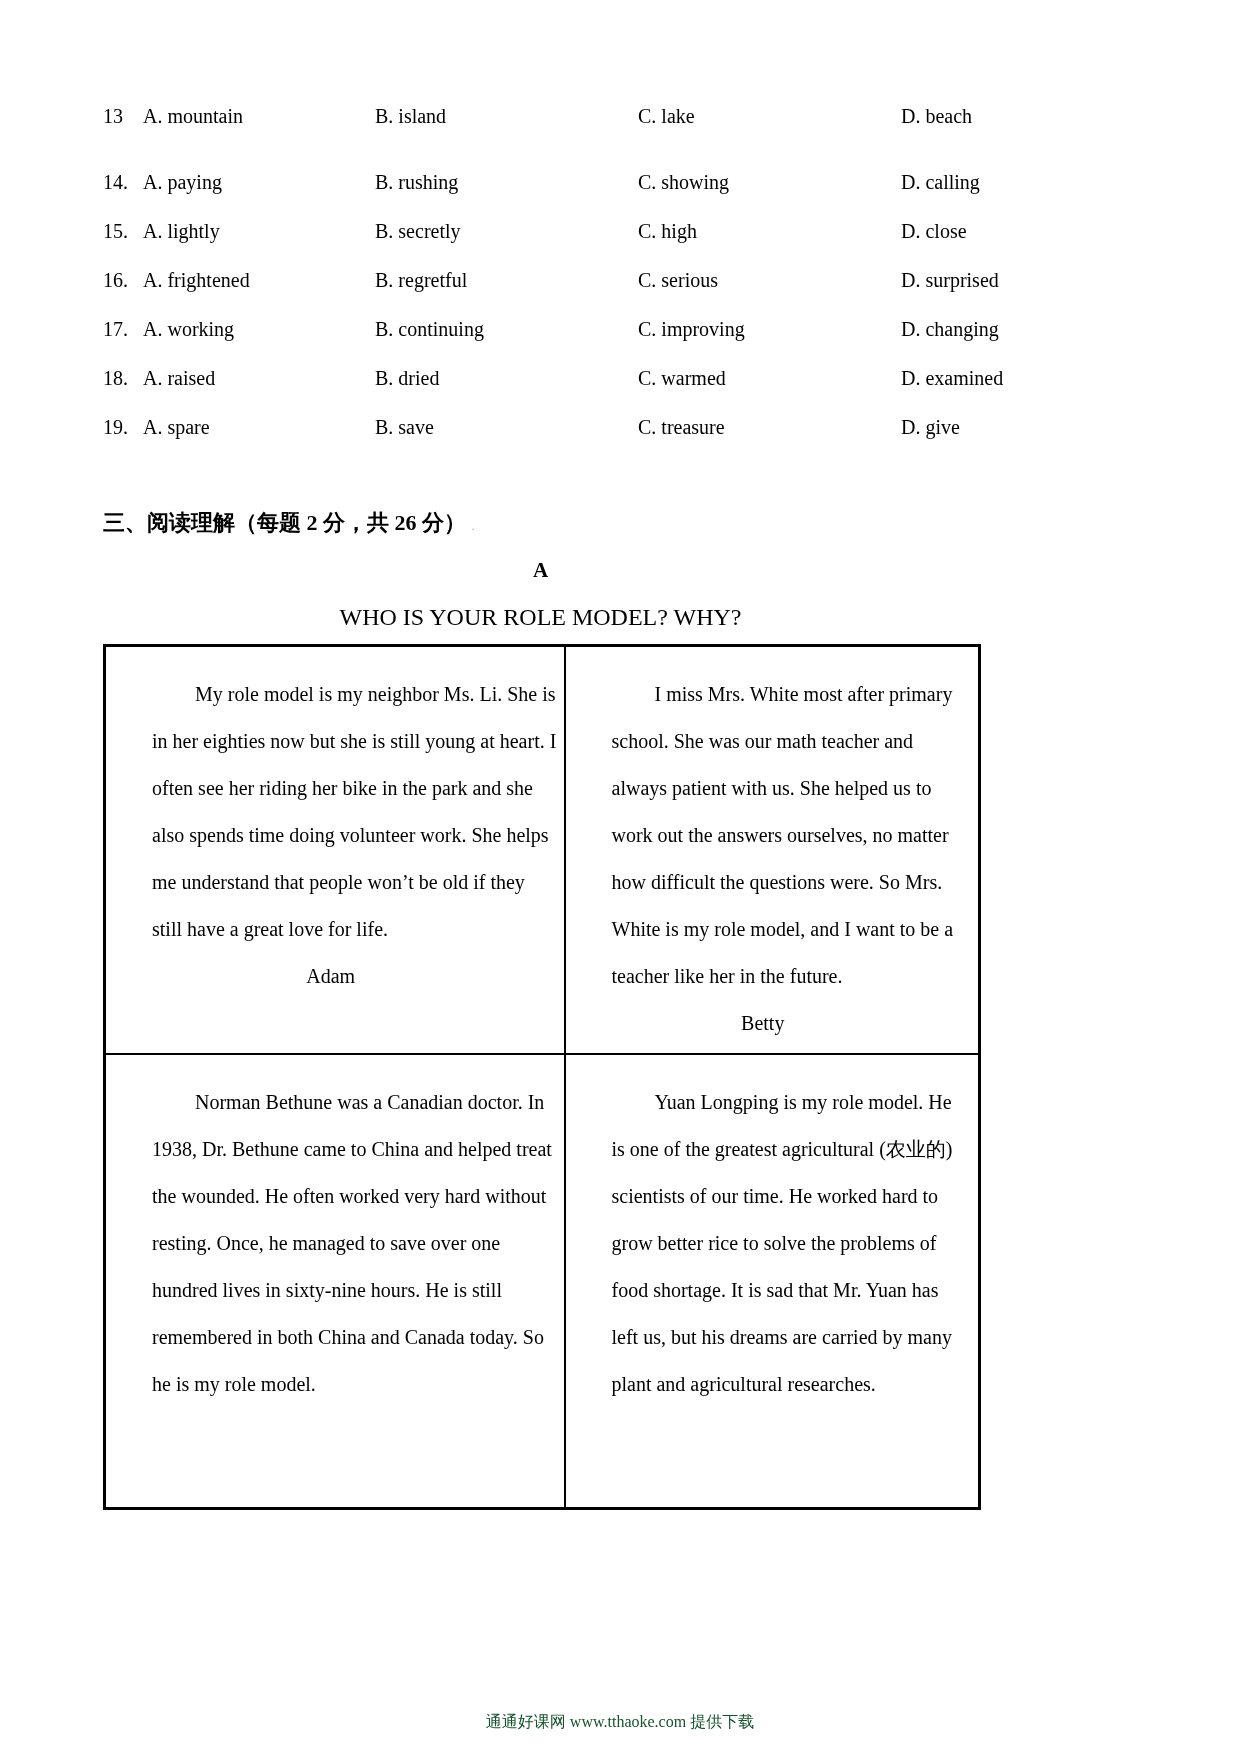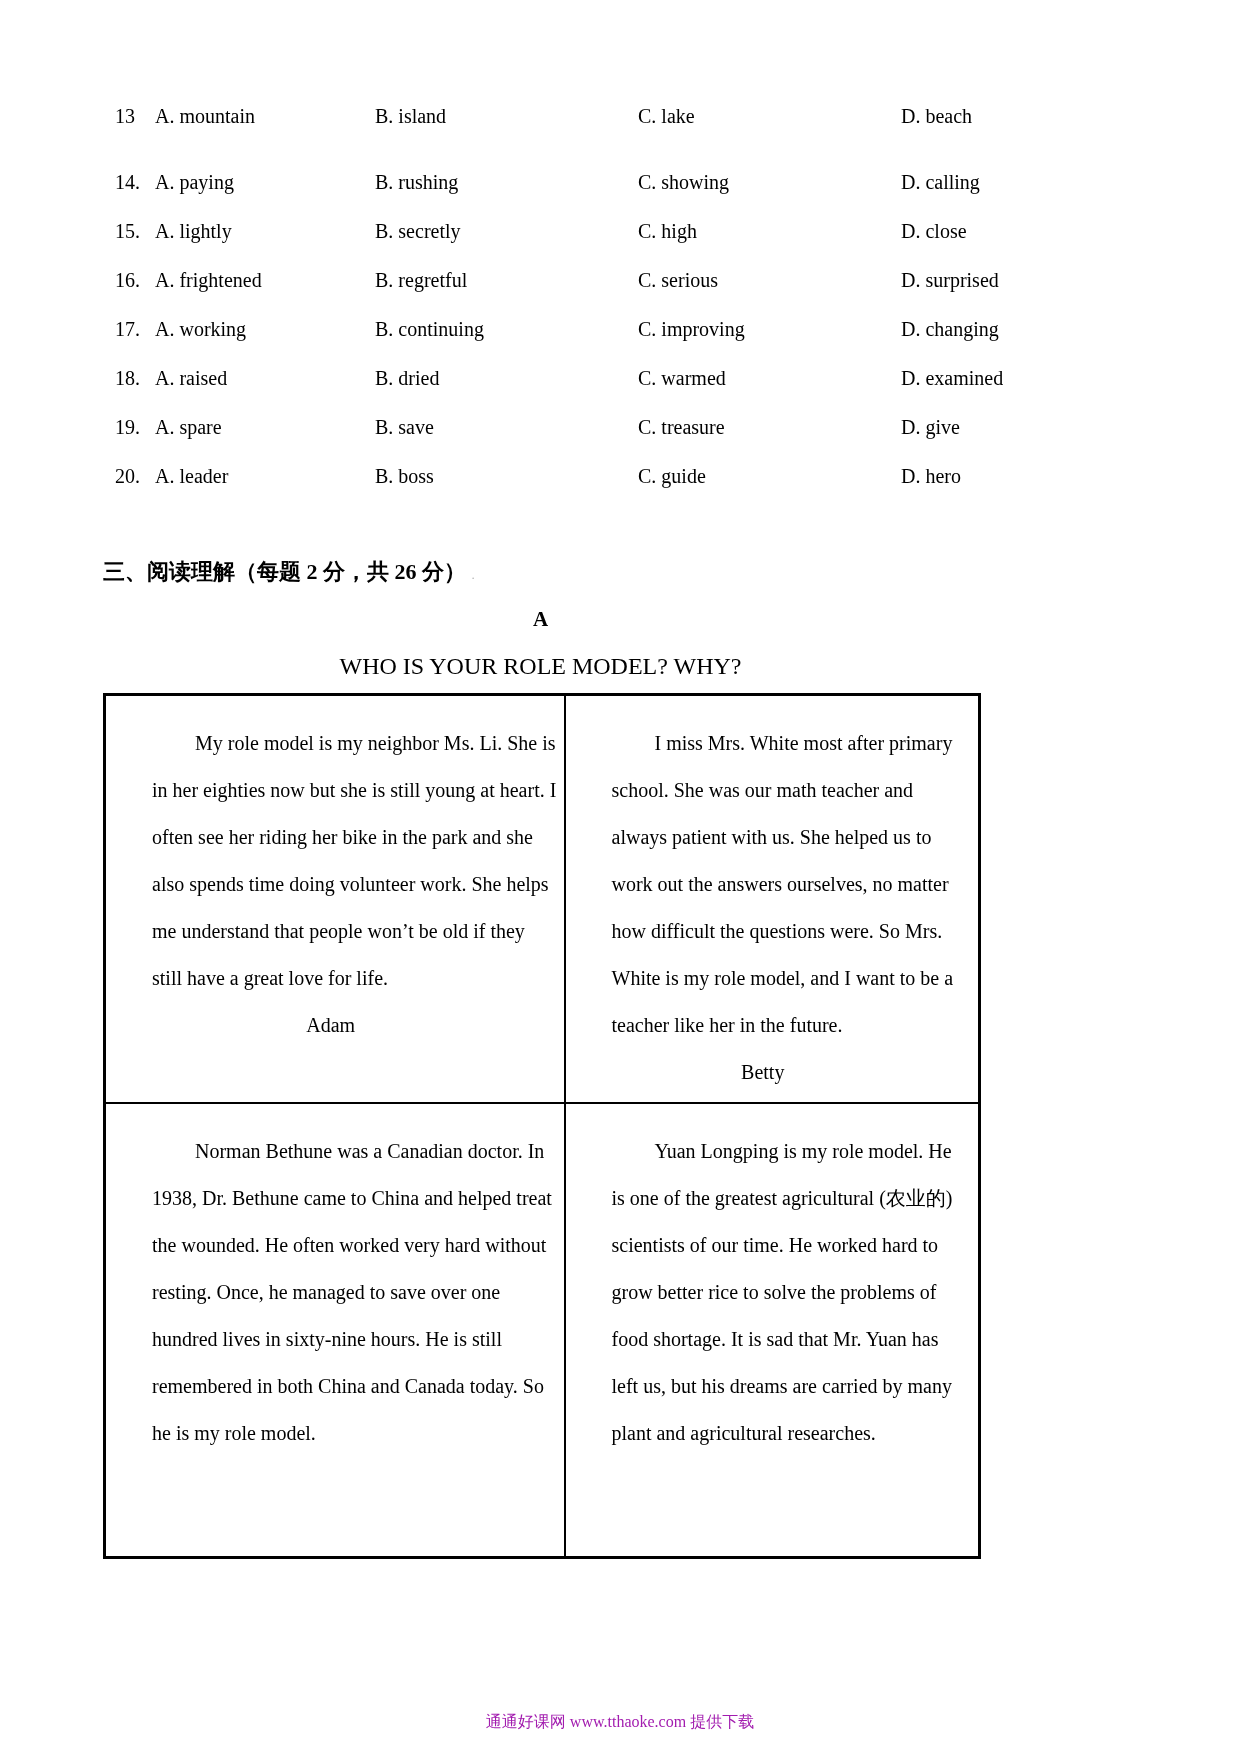--- a/index.html
+++ b/index.html
@@ -19,21 +19,21 @@
 
   
   .opt-row {
     display: grid;
     grid-template-columns: 272px 263px 263px 1fr;
     height: 49px;
     align-items: center;
     font-size: 20px;
   }
   .opt-row.gap-after { margin-bottom: 17px; }
-  .opt-num { display: inline-block; min-width: 40px; margin-left: 12px; }
+  .opt-num { display: inline-block; min-width: 40px; }
 
   
   .section-heading {
     margin-top: 56px;
     font-size: 22px;
     font-weight: bold;
     line-height: 30px;
   }
   .faint-mark { color: #b5b5b5; font-size: 13px; font-weight: normal; }
   .instruction {
@@ -80,21 +80,21 @@
   .para { text-indent: 43px; margin-left: 22px; }
   .sig { text-align: center; padding-right: 28px; }
 
   
   .footer {
     position: absolute;
     top: 1712px; left: 0;
     width: 100%;
     text-align: center;
     font-size: 16px;
-    color: #a21caf;
+    color: #14532d;
     font-family: "Liberation Serif", "DejaVu Serif", serif;
   }
 </style>
 </head>
 <body>
 
 <div class="page">
   <div class="content">
 
     <div class="opt-row gap-after">
@@ -132,26 +132,20 @@
       <span>B. dried</span>
       <span>C. warmed</span>
       <span>D. examined</span>
     </div>
     <div class="opt-row">
       <span><span class="opt-num">19.</span><span>A. spare</span></span>
       <span>B. save</span>
       <span>C. treasure</span>
       <span>D. give</span>
     </div>
-    <div class="opt-row">
-      <span><span class="opt-num">20.</span><span>A. leader</span></span>
-      <span>B. boss</span>
-      <span>C. guide</span>
-      <span>D. hero</span>
-    </div>
 
     <div class="section-heading"><span>三、阅读理解（每题 2 分，共 26 分）</span> <span class="faint-mark">.</span></div>
 
 
     <div class="passage-label">A</div>
     <div class="passage-title">WHO IS YOUR ROLE MODEL? WHY?</div>
 
     <table class="role-table">
       <colgroup>
           <col style="width:460px">

